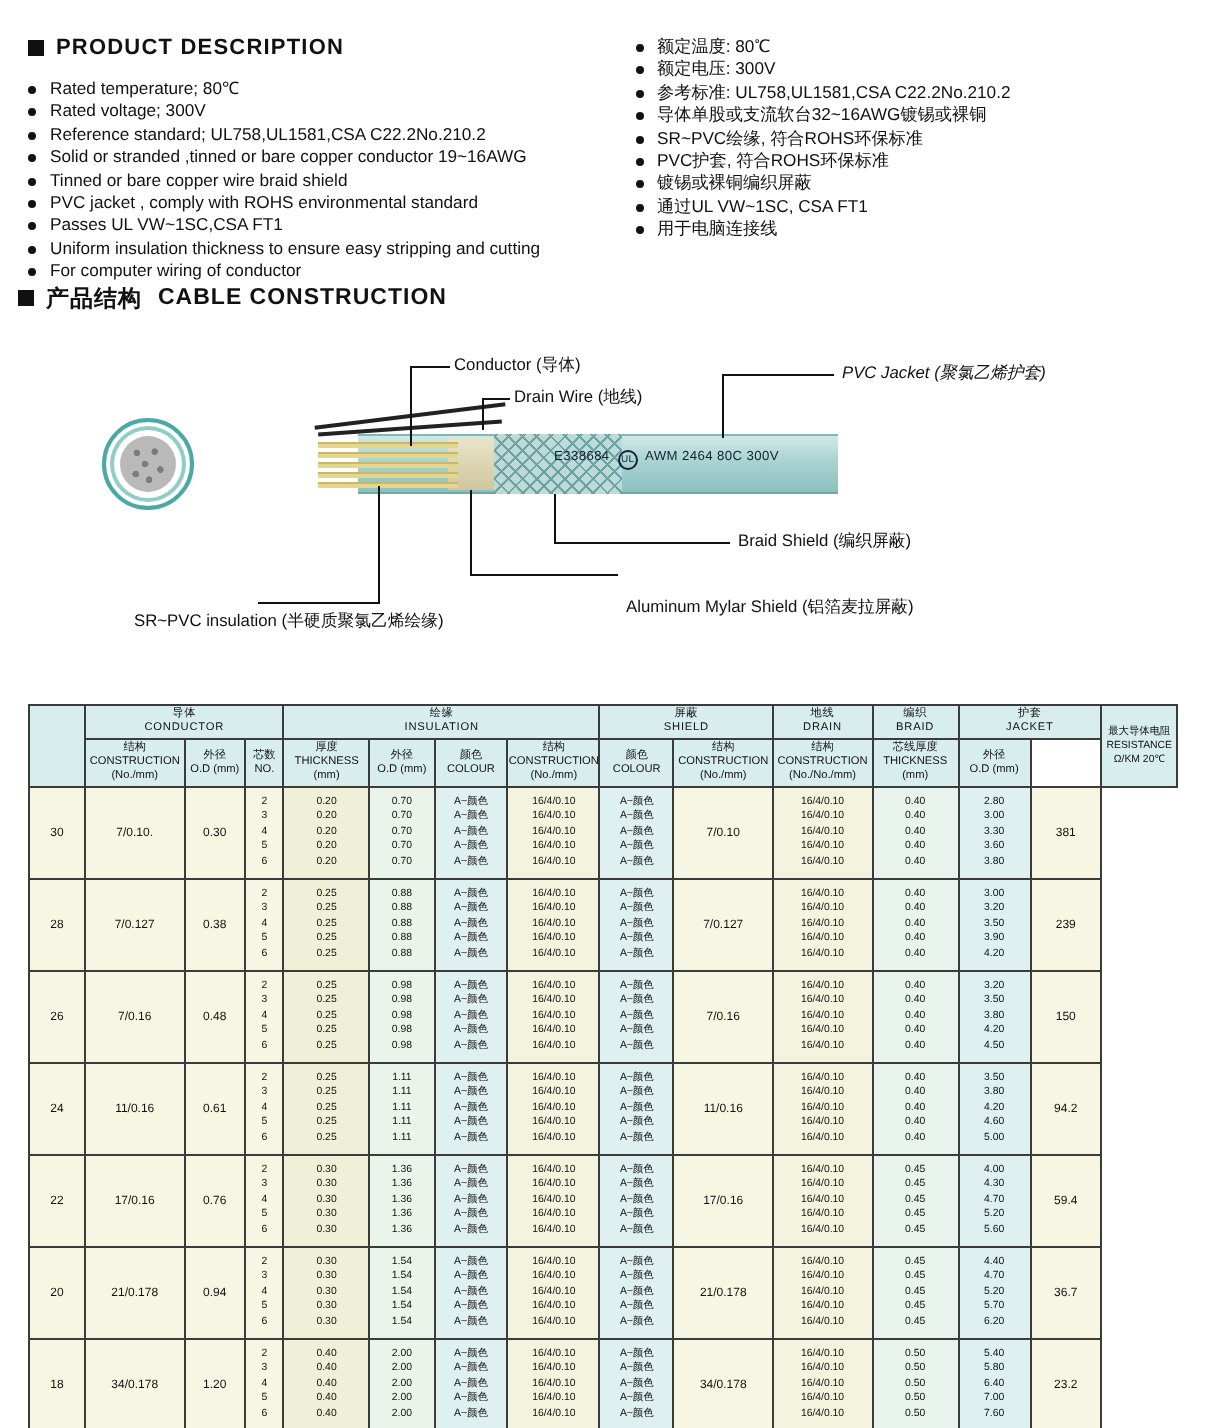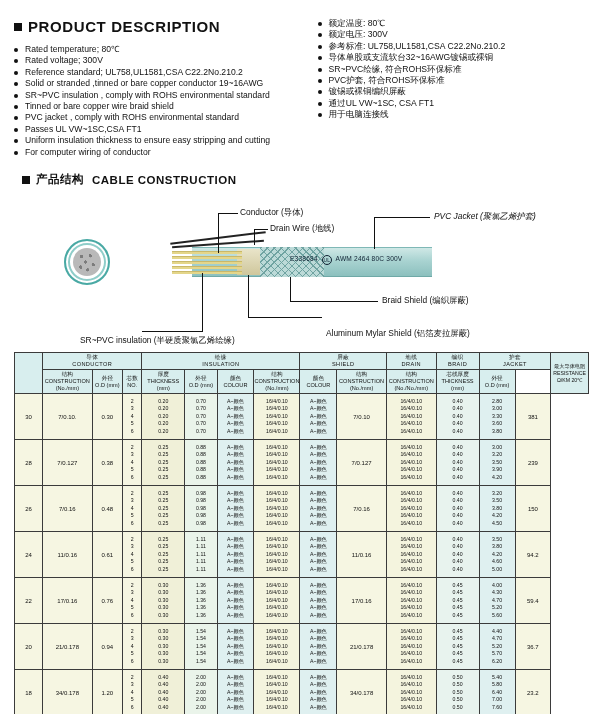--- a/index.html
+++ b/index.html
@@ -16,21 +16,21 @@
 
   
   .specs {
     display: flex;
     padding: 18px 10px 0 14px;
   }
   .spec-col { width: 50%; }
   .spec-col.right { padding-left: 14px; }
 
   .sec-head {
-    font-size: 15px;
+    font-size: 11px;
     font-weight: bold;
     letter-spacing: .6px;
     margin-bottom: 9px;
     display: flex;
     align-items: center;
   }
   .sq {
     width: 8px; height: 8px;
     background: #111;
     display: inline-block;
@@ -51,22 +51,21 @@
     content: "";
     position: absolute;
     left: 0; top: 4px;
     width: 4px; height: 4px;
     border-radius: 50%;
     background: #111;
   }
 
   
   .constr {
-    margin-top: 14px;
-    padding-left: 22px;
+    padding-left: 9px;
   }
   .constr-head {
     font-size: 11.5px;
     font-weight: bold;
     letter-spacing: .5px;
     display: flex;
     align-items: center;
   }
 
   .diagram {
@@ -227,21 +226,20 @@
   <div class="spec-col left">
     <div class="sec-head">
       <span class="sq"></span>
       <span>PRODUCT DESCRIPTION</span>
     </div>
     <ul class="bullets">
       <li>Rated temperature; 80℃</li>
       <li>Rated voltage; 300V</li>
       <li>Reference standard; UL758,UL1581,CSA C22.2No.210.2</li>
       <li>Solid or stranded ,tinned or bare copper conductor 19~16AWG</li>
-      <li>SR~PVC insulation , comply with ROHS environmental standard</li>
       <li>Tinned or bare copper wire braid shield</li>
       <li>PVC jacket , comply with ROHS environmental standard</li>
       <li>Passes UL VW~1SC,CSA FT1</li>
       <li>Uniform insulation thickness to ensure easy stripping and cutting</li>
       <li>For computer wiring of conductor</li>
     </ul>
   </div>
 
   <div class="spec-col right">
     <ul class="bullets">

